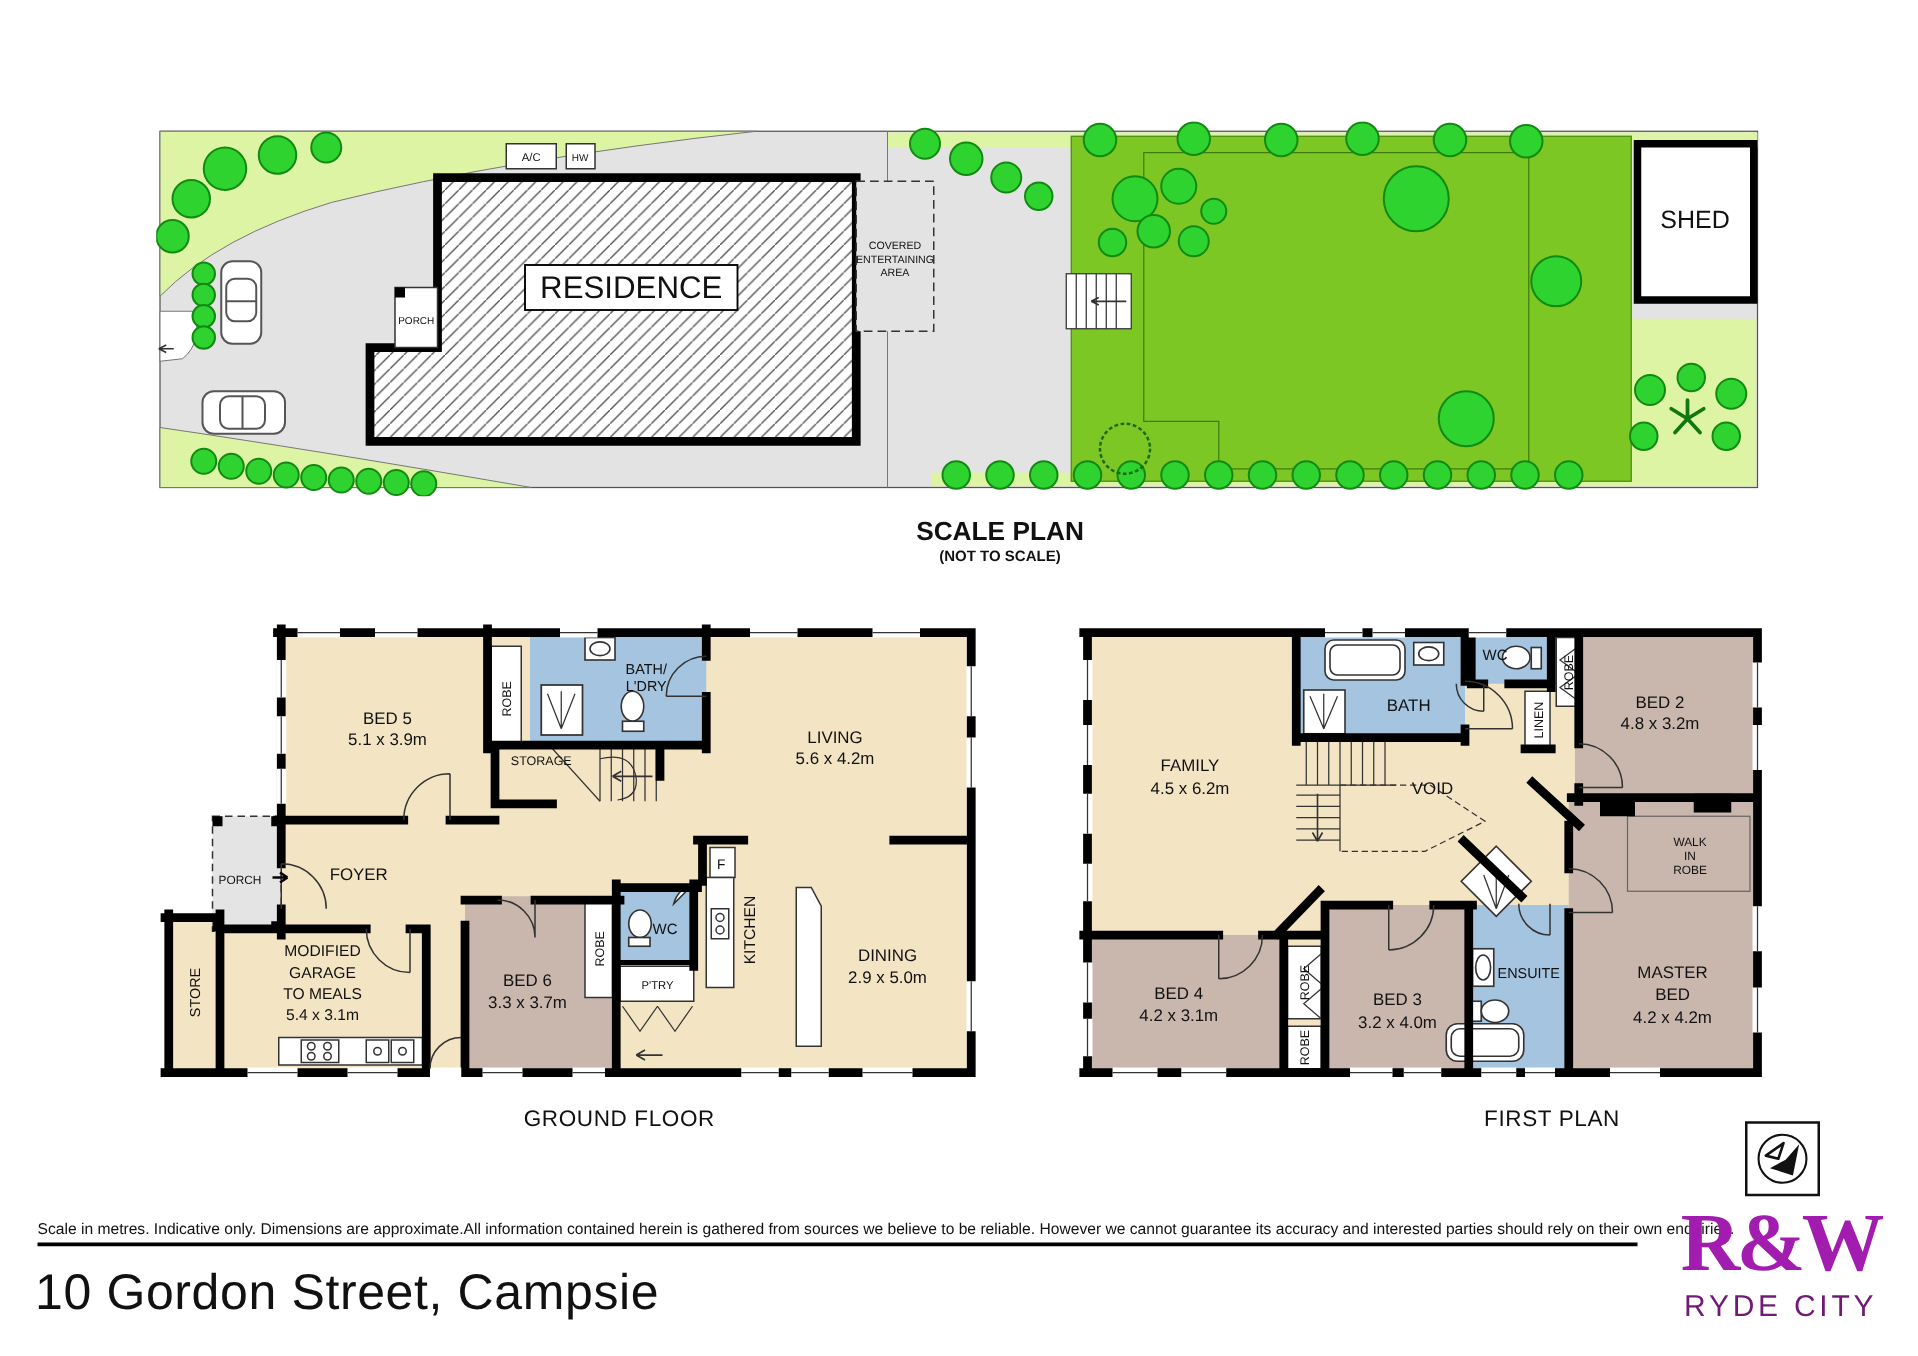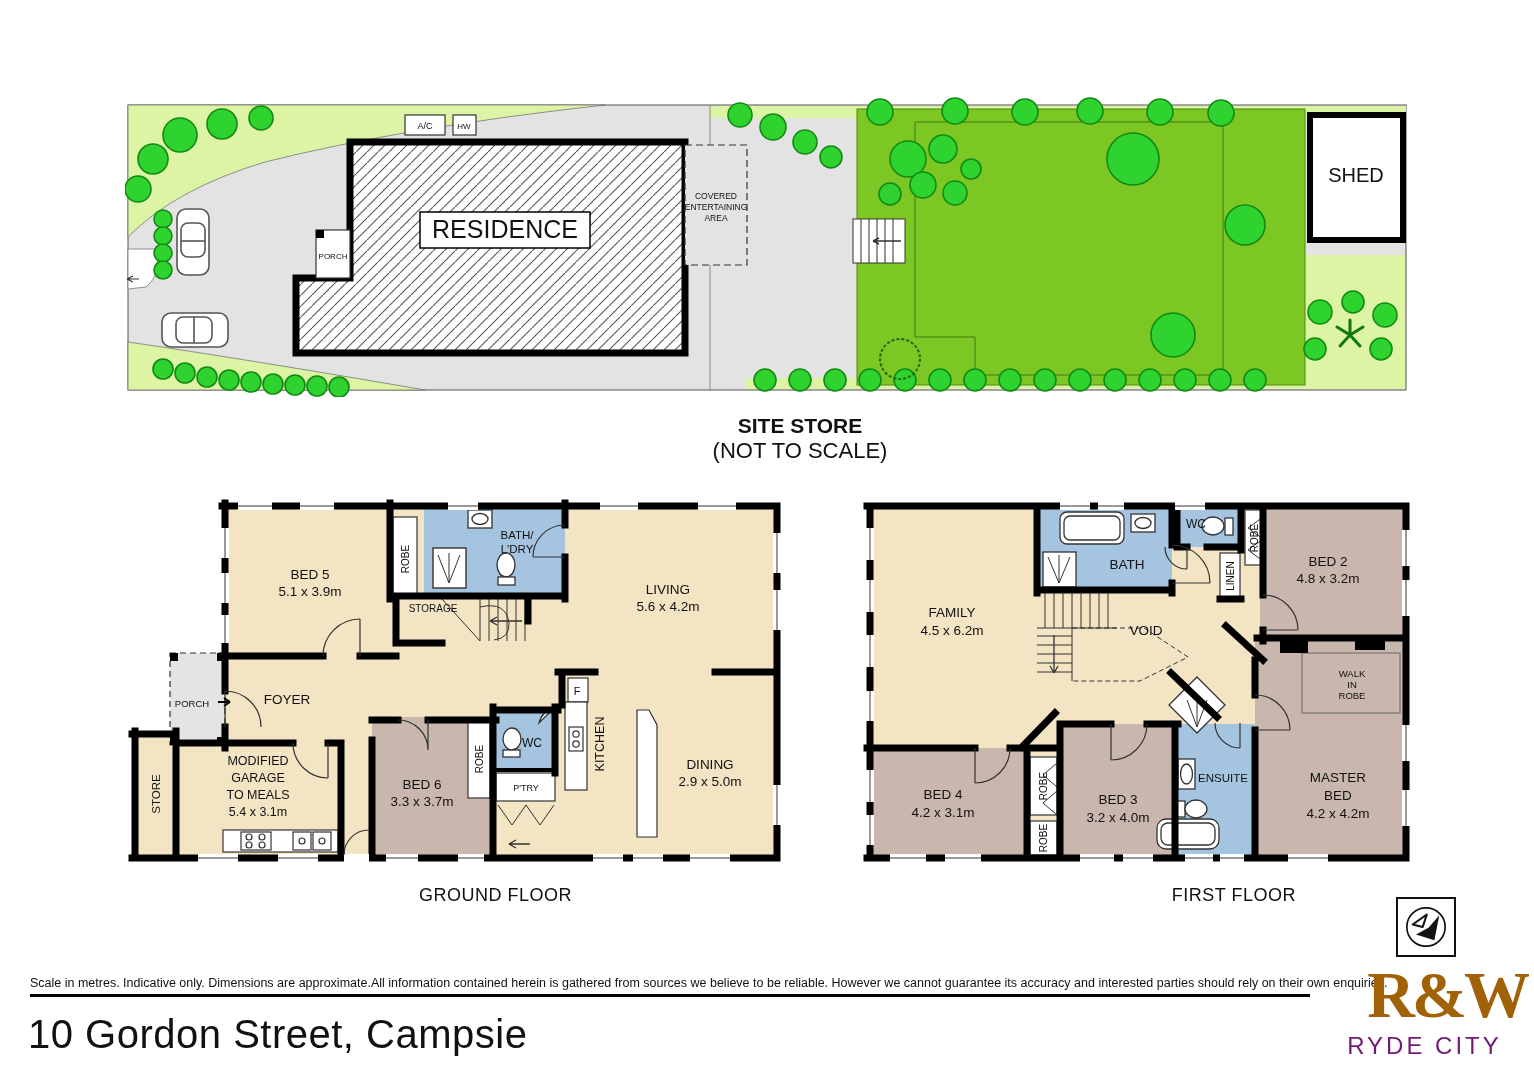--- a/index.html
+++ b/index.html
@@ -3,26 +3,26 @@
 <meta charset="utf-8">
 <style>
   html,body{margin:0;padding:0;background:#fff;}
   .page{position:relative;width:1534px;height:1085px;background:#fff;overflow:hidden;
         font-family:"Liberation Sans", sans-serif;color:#111;}
   svg text{font-family:"Liberation Sans", sans-serif;fill:#111;}
   .abs{position:absolute;}
   .center{text-align:center;}
   .plan-title{font-weight:normal;font-size:18px;letter-spacing:.5px;text-align:right;}
   .site-title{font-weight:bold;font-size:21px;line-height:23px;}
-  .site-sub{font-weight:normal;font-size:22px;}
+  .site-sub{font-weight:bold;font-size:12px;}
   .disclaimer{font-size:12.5px;white-space:nowrap;}
   .rule{border-bottom:3px solid #000;}
   .address{font-size:40px;letter-spacing:.5px;}
   .logo-box{width:56px;height:56px;border:2px solid #111;display:flex;align-items:center;justify-content:center;}
-  .brand{font-family:"Liberation Serif", serif;font-weight:bold;font-size:66px;letter-spacing:-3px;color:#a16207;line-height:1;text-align:right;}
+  .brand{font-family:"Liberation Serif", serif;font-weight:bold;font-size:66px;letter-spacing:-3px;color:#a21caf;line-height:1;}
   .brand-sub{font-size:24px;letter-spacing:3px;color:#701a75;}
 </style>
 </head>
 <body>
 
 <div class="page">
 
   <svg class="abs" style="left:125px;top:97px;" width="1285" height="300" viewBox="0 0 1285 300">
 
     <rect x="3" y="8" width="1278" height="285" fill="#e3e3e3" stroke="#555" stroke-width="1"></rect>
@@ -164,21 +164,21 @@
       <circle cx="1195" cy="215" r="12"></circle>
         <circle cx="1228" cy="205" r="11"></circle>
         <circle cx="1260" cy="218" r="12"></circle>
       <circle cx="1190" cy="252" r="11"></circle>
         <circle cx="1256" cy="252" r="11"></circle>
     </g>
     <circle cx="775" cy="262" r="20" fill="none" stroke="#1c6b12" stroke-width="2" stroke-dasharray="3,2"></circle>
     <path d="M1225,238 l13,-8 M1225,238 l-13,-8 M1225,238 l0,-15 M1225,238 l10,11 M1225,238 l-10,11" stroke="#117711" stroke-width="3" stroke-linecap="round" fill="none"></path>
   </svg>
 
-  <div class="abs center site-title" style="left:640px;top:414px;width:320px;">SITE STORE</div>
+  <div class="abs center site-title" style="left:640px;top:414px;width:320px;">SCALE PLAN</div>
   <div class="abs center site-sub" style="left:640px;top:438px;width:320px;">(NOT TO SCALE)</div>
 
   <svg class="abs" style="left:128px;top:495px;" width="670" height="375" viewBox="0 0 670 375">
 
     <path d="M94,11 H649 V363 H4 V236 H94 Z" fill="#f3e5c4"></path>
     <rect x="296" y="11" width="141" height="90" fill="#a5c4e0"></rect>
     <rect x="365" y="212" width="62" height="63" fill="#a5c4e0"></rect>
     <rect x="244" y="222" width="121" height="141" fill="#c9b7ae"></rect>
 
     <g>
@@ -515,21 +515,21 @@
       <text x="88" y="304" text-anchor="middle">BED 4</text>
       <text x="88" y="322" text-anchor="middle">4.2 x 3.1m</text>
       <text transform="rotate(-90 375,81)" x="375" y="85" text-anchor="middle" font-size="10">LINEN</text>
       <text transform="rotate(-90 399,43)" x="399" y="47" text-anchor="middle" font-size="10">ROBE</text>
       <text transform="rotate(-90 188,291)" x="188" y="295" text-anchor="middle" font-size="10">ROBE</text>
       <text transform="rotate(-90 188,343)" x="188" y="347" text-anchor="middle" font-size="10">ROBE</text>
     </g>
   </svg>
 
   <div class="abs center plan-title" style="left:272px;top:885px;width:300px;">GROUND FLOOR</div>
-  <div class="abs center plan-title" style="left:996px;top:885px;width:300px;">FIRST FLOOR</div>
+  <div class="abs center plan-title" style="left:996px;top:885px;width:300px;">FIRST PLAN</div>
 
   <div class="abs disclaimer" style="left:30px;top:976px;width:1280px;">Scale in metres. Indicative only. Dimensions are approximate.All information contained herein is gathered from sources we believe to be reliable. However we cannot guarantee its accuracy and interested parties should rely on their own enquiries.</div>
   <div class="abs rule" style="left:30px;top:975px;width:1280px;height:19px;"></div>
   <div class="abs address" style="left:28px;top:1012px;text-align:right;">10 Gordon Street, Campsie</div>
 
   <div class="abs" style="left:1396px;top:897px;">
     <div class="logo-box">
       <svg width="50" height="50" viewBox="0 0 60 60">
         <circle cx="30" cy="30" r="23" fill="none" stroke="#111" stroke-width="2"></circle>
         <path d="M14,27 L31,15 L26,30 Z" fill="none" stroke="#111" stroke-width="2.5" stroke-linejoin="round"></path>

